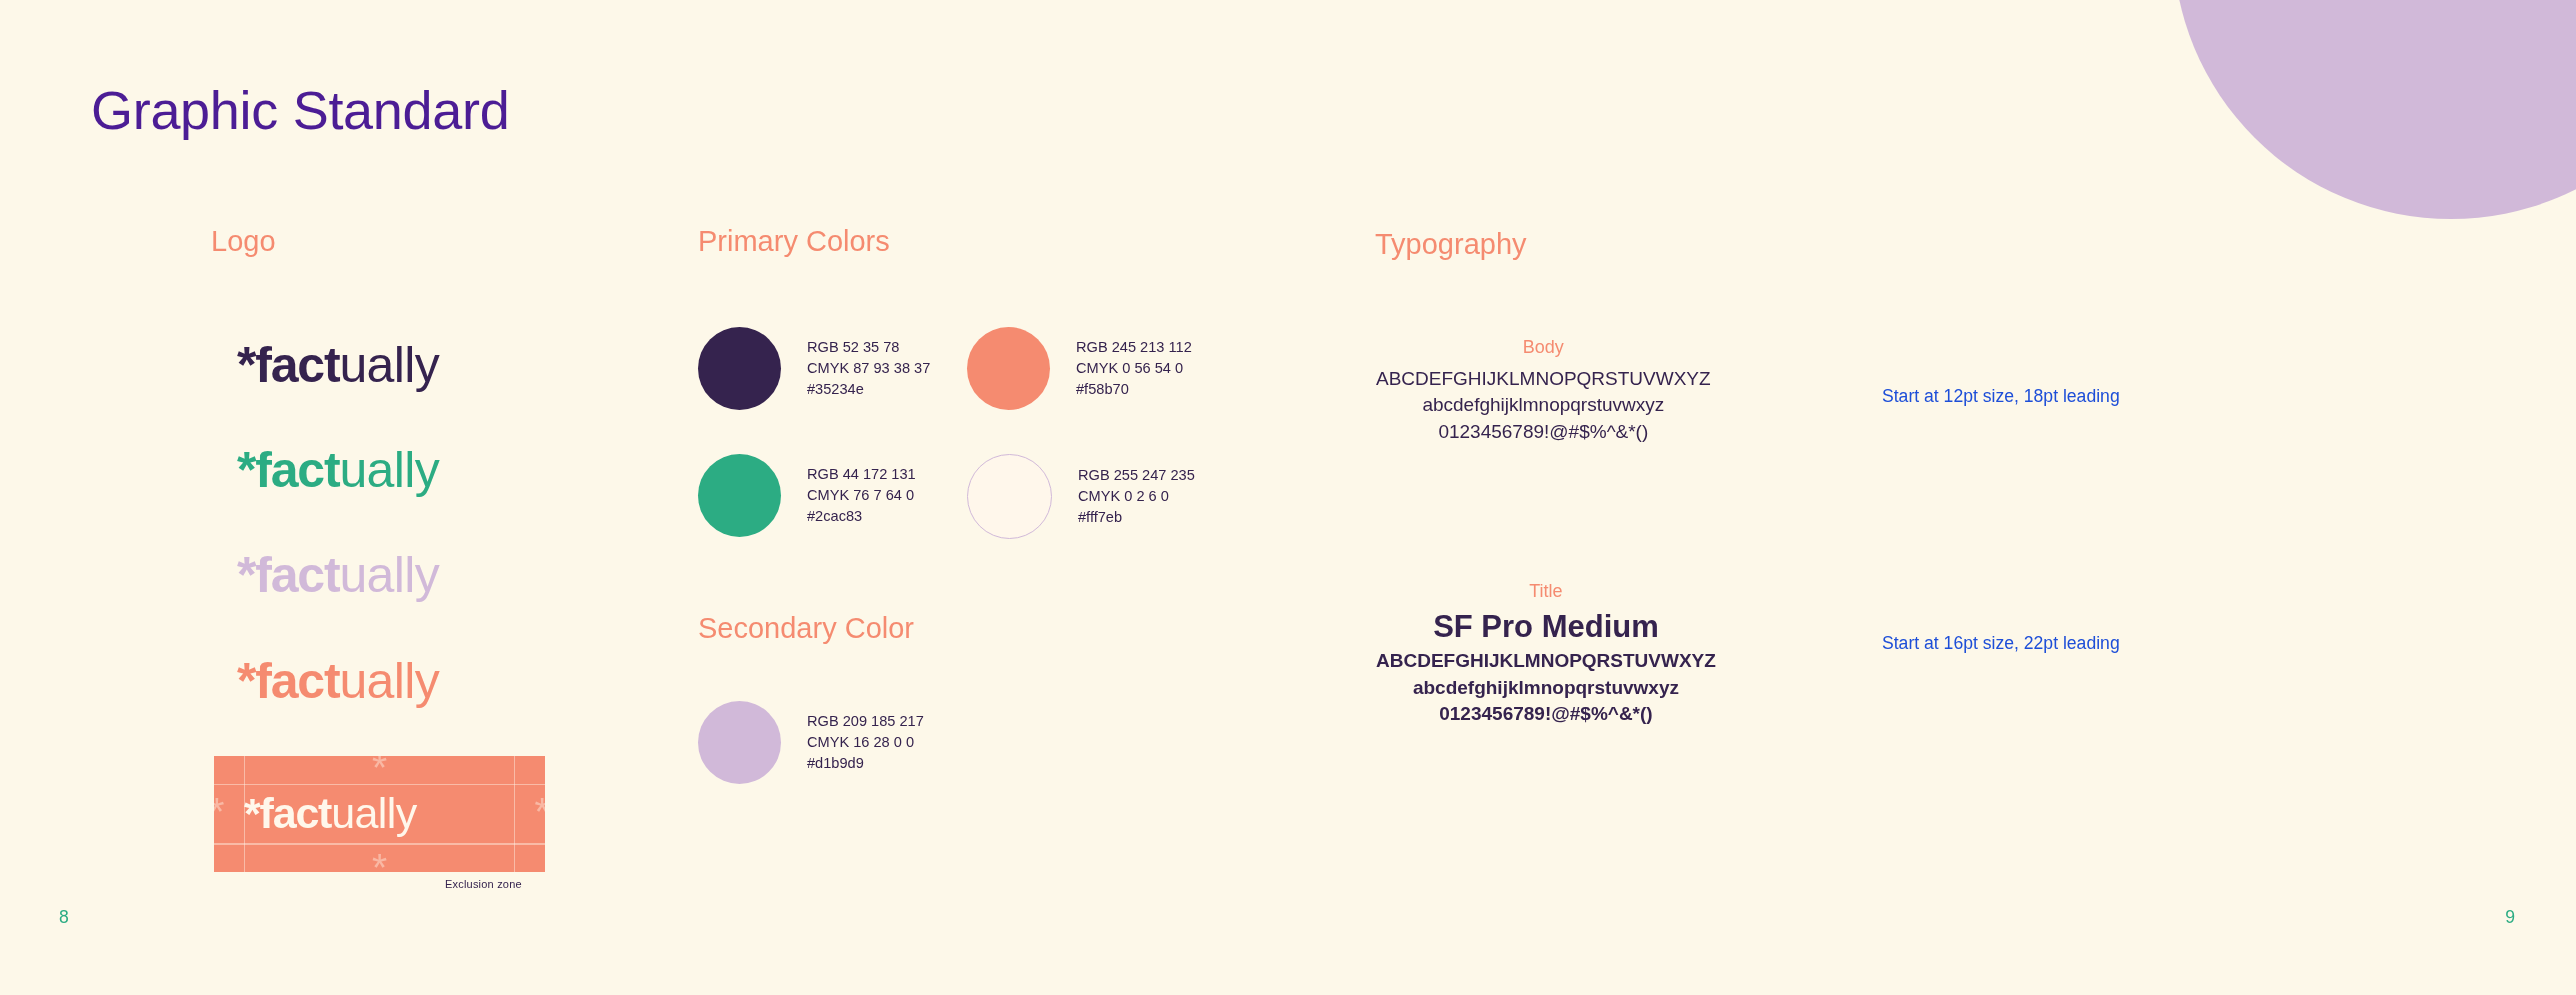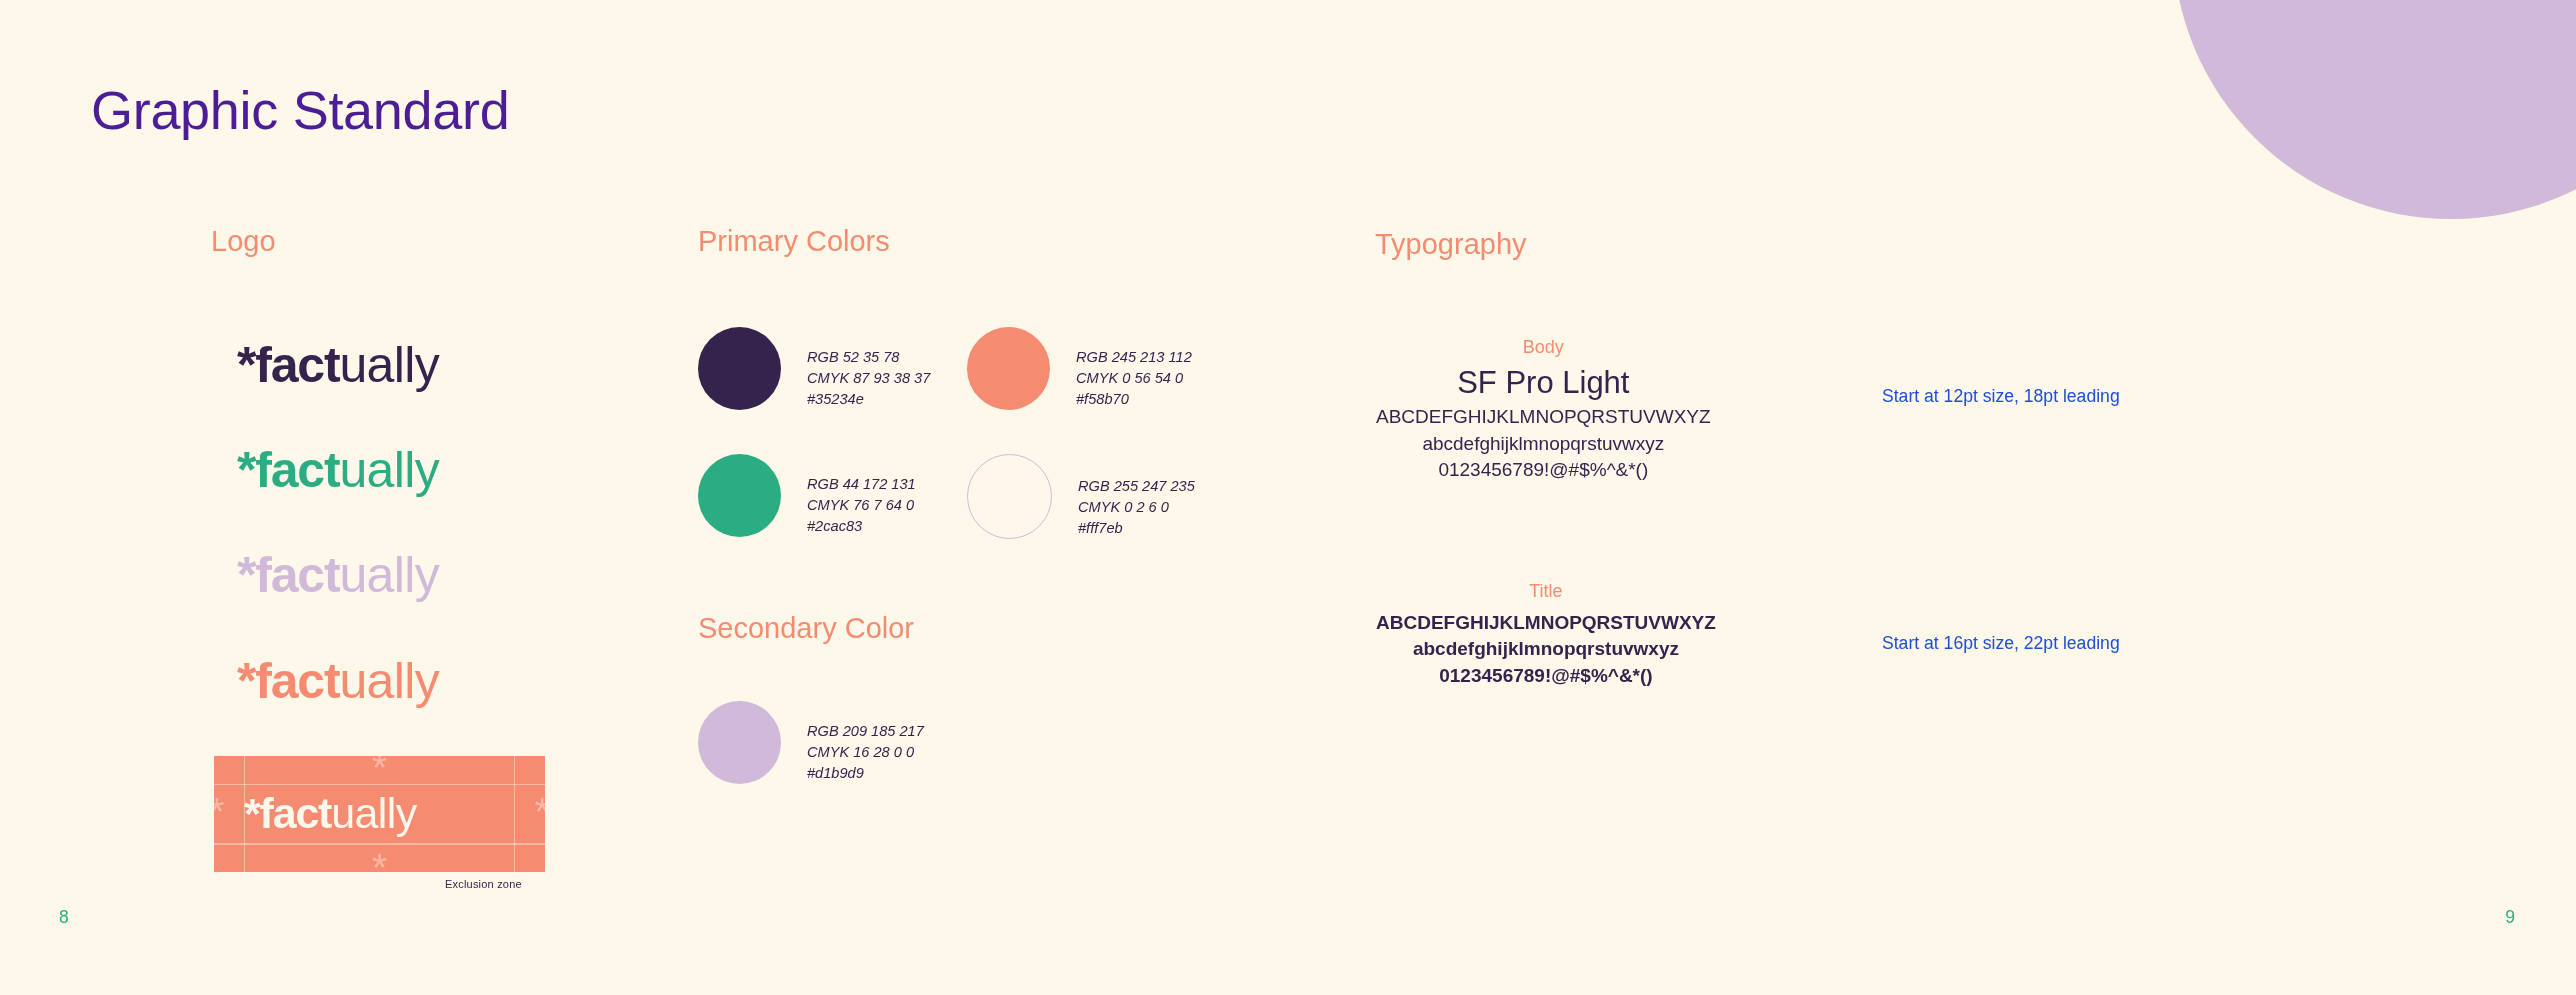--- a/index.html
+++ b/index.html
@@ -136,23 +136,22 @@
     color: #35234e;
     letter-spacing: 0.2px;
     white-space: nowrap;
     z-index: 3;
   }
 
   
   .swatch {
     position: absolute;
     display: flex;
-    align-items: flex-end;
-    z-index: 3;
-    font-style: italic;
+    align-items: center;
+    z-index: 3;
   }
   .swatch-dot {
     width: 83px;
     height: 83px;
     border-radius: 50%;
     flex: 0 0 auto;
   }
   .swatch-info {
     margin-left: 26px;
     font-size: 14.6px;
@@ -308,29 +307,29 @@
     <div>RGB 209 185 217</div>
     <div>CMYK 16 28 0 0</div>
     <div>#d1b9d9</div>
   </div>
 </div>
 
 <div class="section-heading" id="heading-typo">Typography</div>
 
 <div class="type-block" id="type-block-0">
   <div class="type-kind">Body</div>
-  <div class="type-name weight-light">SF Pro Light</div>
   <div class="type-specimen weight-light">ABCDEFGHIJKLMNOPQRSTUVWXYZ</div>
   <div class="type-specimen weight-light">abcdefghijklmnopqrstuvwxyz</div>
   <div class="type-specimen weight-light">0123456789!@#$%^&amp;*()</div>
 </div>
 <div class="type-note" id="type-note-0">Start at 12pt size, 18pt leading</div>
 
 <div class="type-block" id="type-block-1">
   <div class="type-kind">Title</div>
+  <div class="type-name weight-medium">SF Pro Medium</div>
   <div class="type-specimen weight-medium">ABCDEFGHIJKLMNOPQRSTUVWXYZ</div>
   <div class="type-specimen weight-medium">abcdefghijklmnopqrstuvwxyz</div>
   <div class="type-specimen weight-medium">0123456789!@#$%^&amp;*()</div>
 </div>
 <div class="type-note" id="type-note-1">Start at 16pt size, 22pt leading</div>
 
 <div class="page-number" id="page-number-left">8</div>
 <div class="page-number" id="page-number-right">9</div>
 
 

